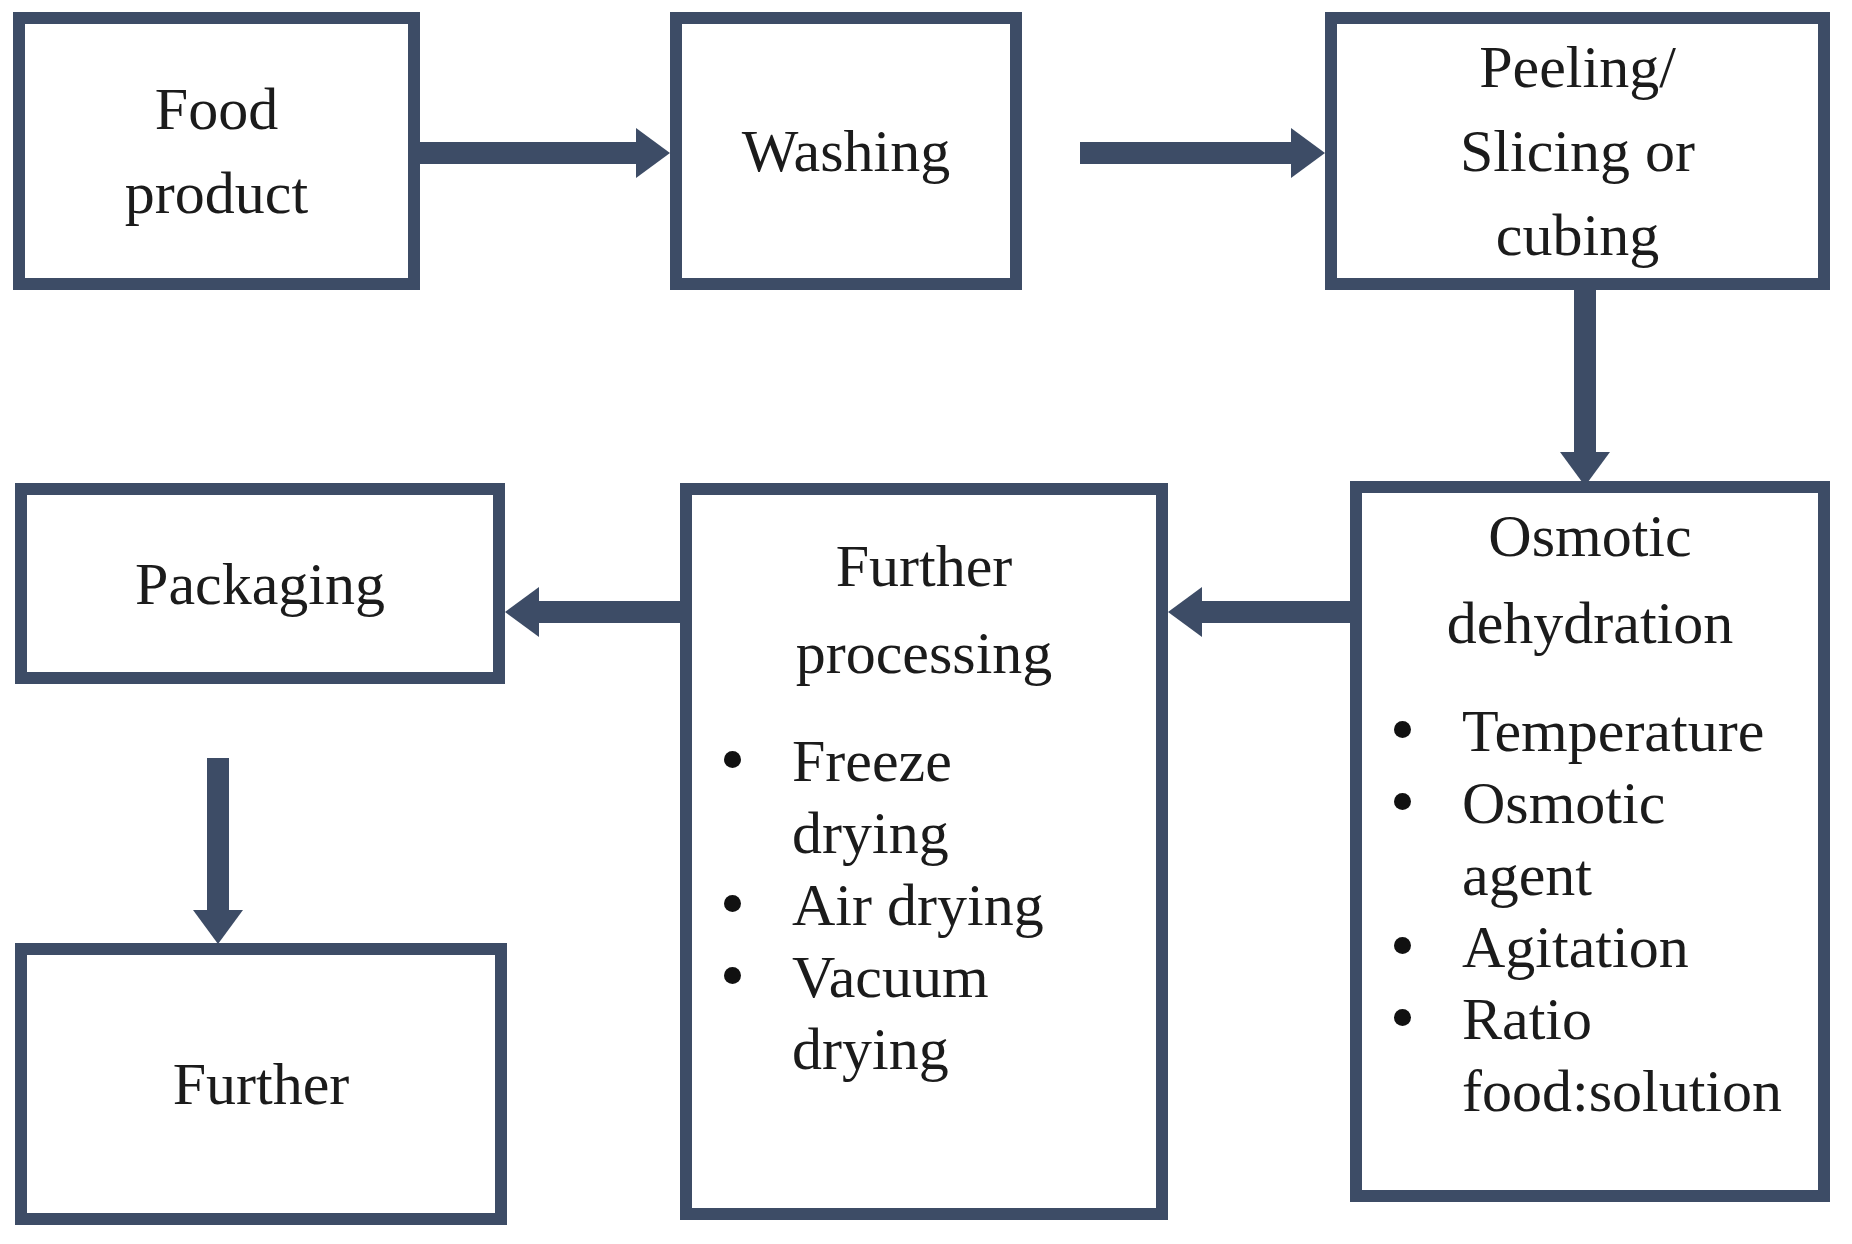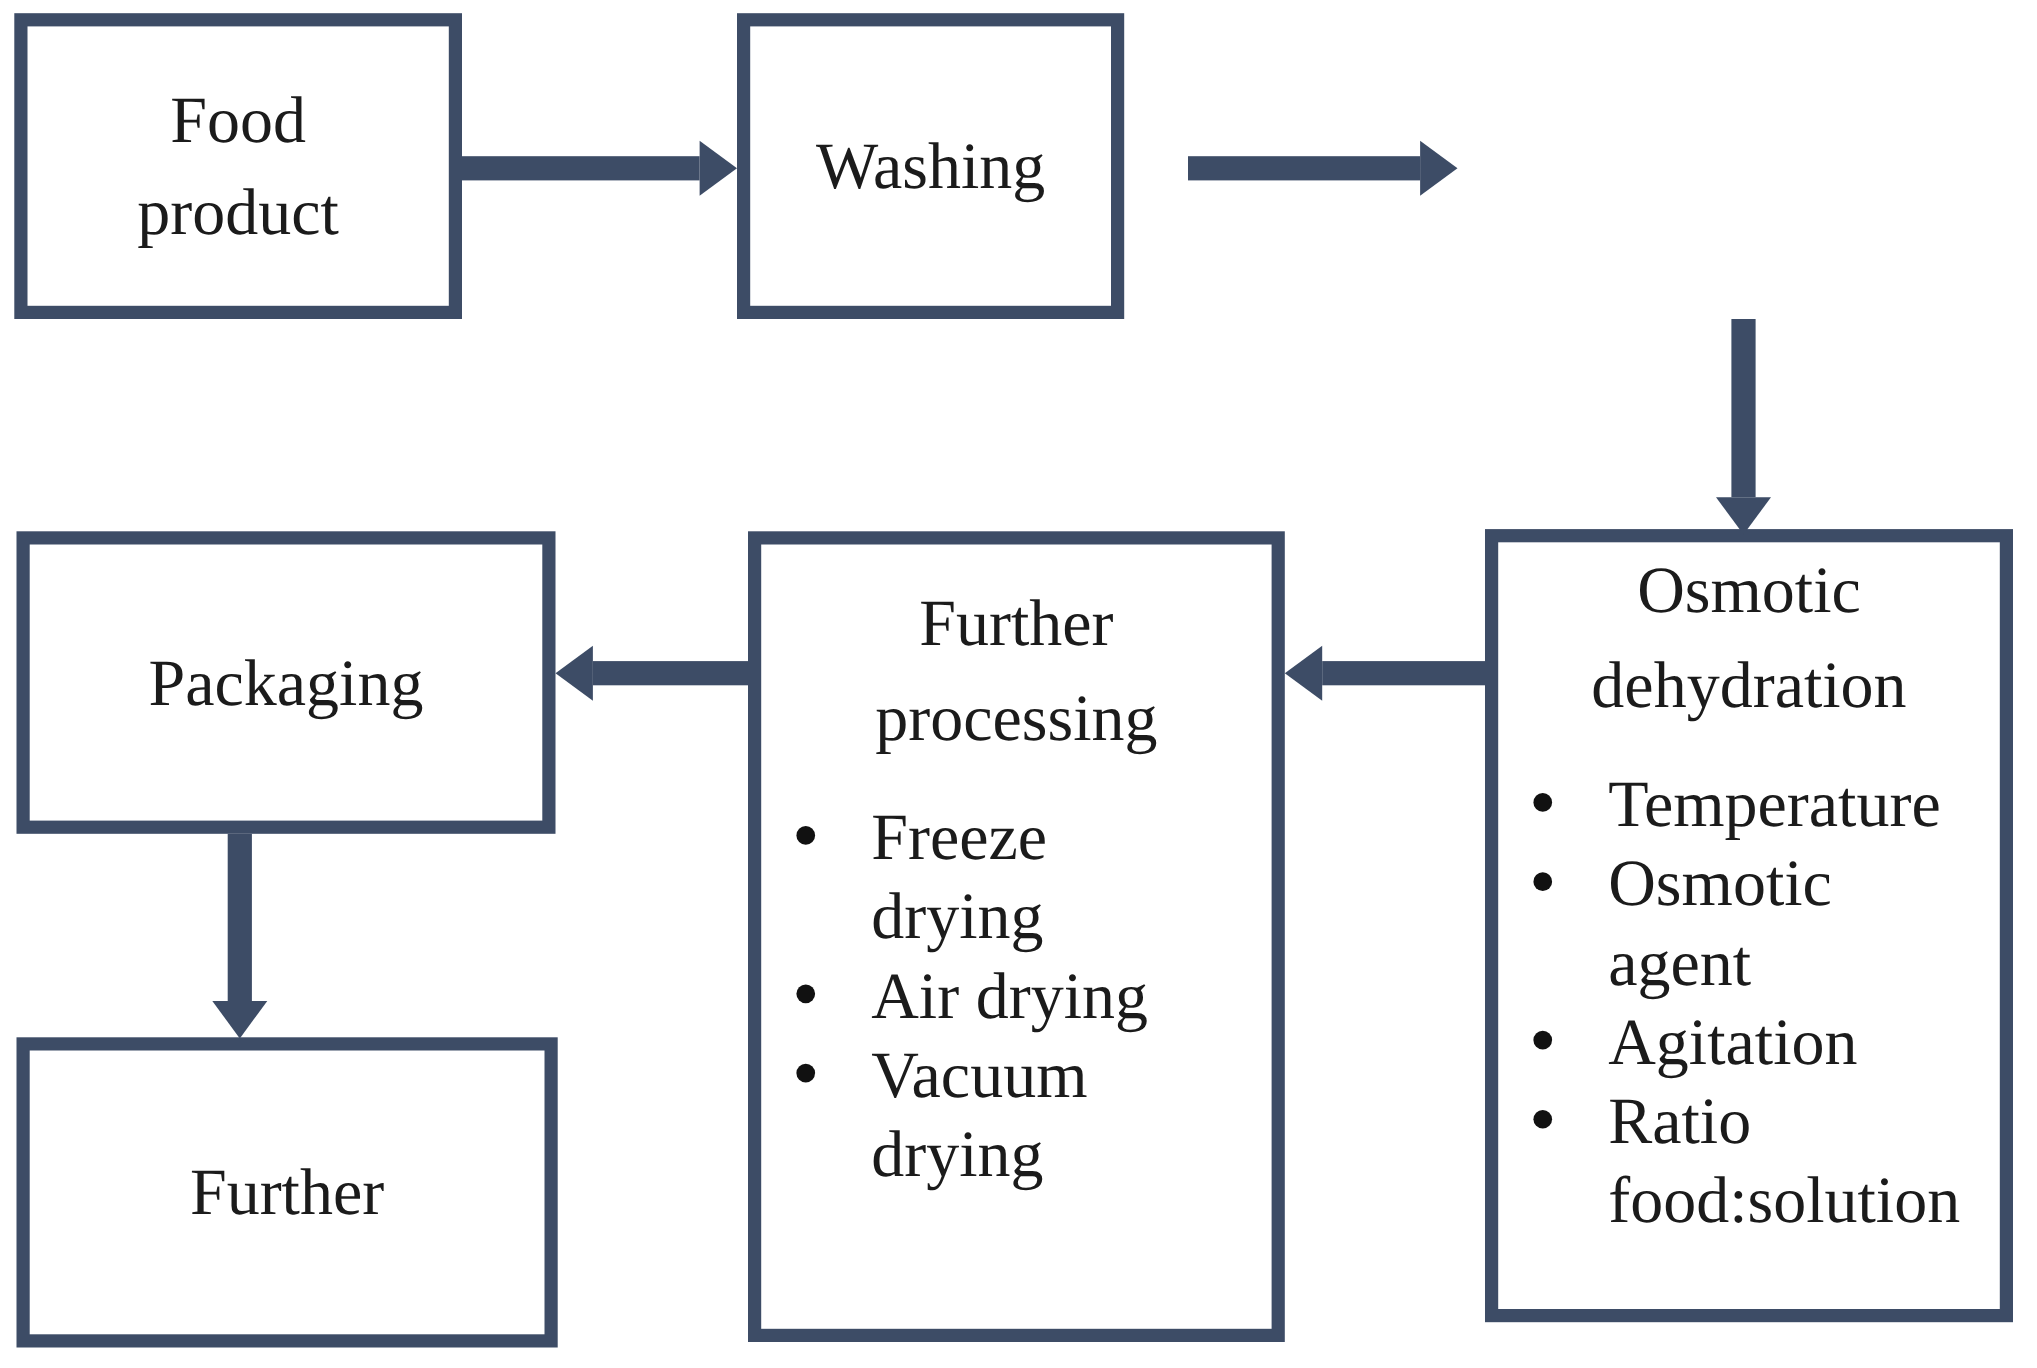--- a/index.html
+++ b/index.html
@@ -31,21 +31,21 @@
     justify-content:center;
     text-align:center;
   }
   .label{
     line-height:1.4;
     text-align:center;
   }
   .n-food    {left:13px;  top:12px;  width:407px; height:278px;}
   .n-washing {left:670px; top:12px;  width:352px; height:278px;}
   .n-peeling {left:1325px;top:12px;  width:505px; height:278px;}
-  .n-packaging{left:15px; top:483px; width:490px; height:275px;}
+  .n-packaging{left:15px; top:483px; width:490px; height:201px;}
   .n-storage {left:15px;  top:943px; width:492px; height:282px;}
   .n-further {left:680px; top:483px; width:488px; height:737px; padding-top:28px;}
   .n-osmotic {left:1350px;top:481px; width:480px; height:721px; }
 
   .n-food .label{max-width:250px;text-align:center;}
   .n-peeling .label{max-width:340px;}
 
   .box-title{
     text-align:center;
     margin:0 auto;
@@ -99,20 +99,23 @@
 <div class="canvas">
 
   <div class="node center n-food">
     <div class="label">Food product</div>
   </div>
 
   <div class="node center n-washing">
     <div class="label">Washing</div>
   </div>
 
+  <div class="node center n-peeling">
+    <div class="label">Peeling/ Slicing or cubing</div>
+  </div>
 
   <div class="node n-osmotic">
     <div class="box-title">Osmotic dehydration</div>
     <ul class="bullets">
       <li>Temperature</li>
       <li>Osmotic agent</li>
       <li>Agitation</li>
       <li>Ratio food:solution</li>
     </ul>
   </div>

